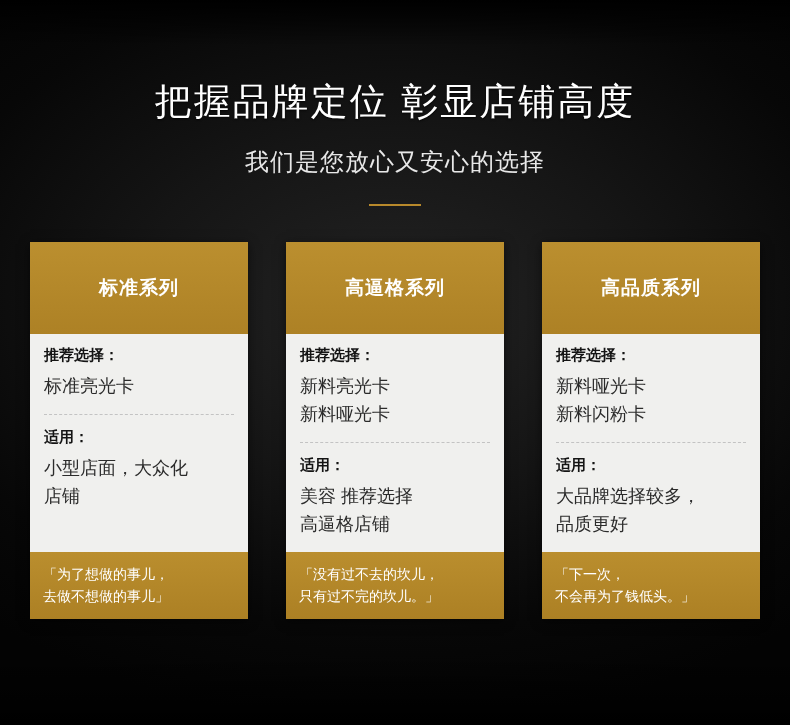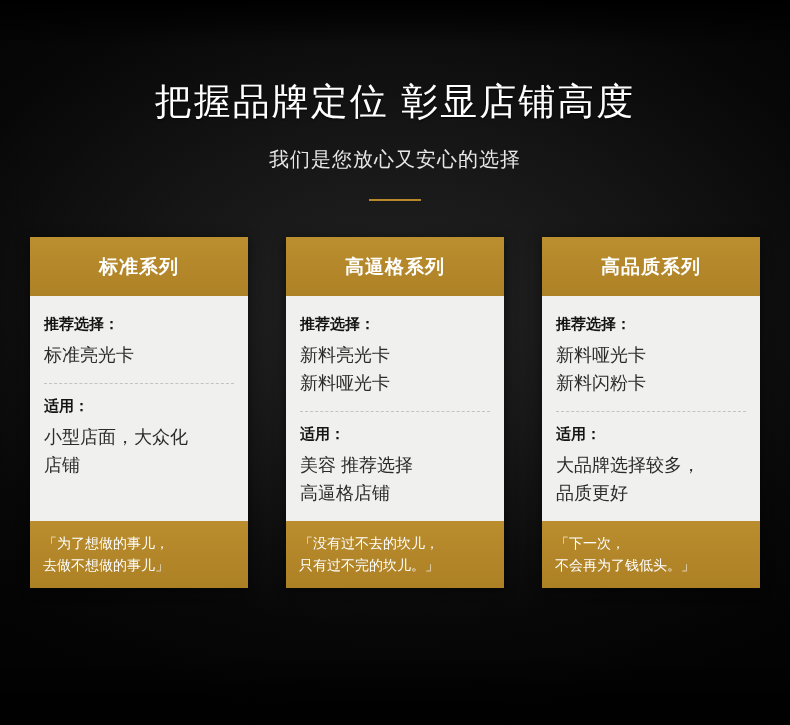--- a/index.html
+++ b/index.html
@@ -49,21 +49,21 @@
     color: #ffffff;
     font-size: 37px;
     letter-spacing: 2px;
     font-weight: normal;
     margin: 8px;
     line-height: 1.2;
     text-shadow: 0 1px 2px rgba(0,0,0,0.8);
   }
   .subtitle {
     color: #e8e8e8;
-    font-size: 20px;
+    font-size: 24px;
     letter-spacing: 1px;
     margin: 22px 0 0 0;
     font-weight: normal;
   }
   .divider {
     width: 52px;
     height: 2px;
     background: #b8892b;
     margin: 26px auto 0 auto;
   }
@@ -78,34 +78,34 @@
   }
   .card {
     width: 218px;
     display: flex;
     flex-direction: column;
     box-shadow: 0 2px 10px rgba(0,0,0,0.55);
   }
   .card-head {
     background: #b68a2c;
     background: linear-gradient(to bottom, #bb8f2f 0%, #ad8125 100%);
-    height: 59px;
+    height: 92px;
     display: flex;
     align-items: center;
     justify-content: center;
   }
   .card-head-text {
     color: #ffffff;
     font-size: 19px;
     font-weight: bold;
     letter-spacing: 1px;
   }
   .card-body {
     background: #f0f0ee;
-    padding: 19px 14px 0 14px;
+    padding: 12px 14px 0 14px;
     flex: 1;
   }
   .section {
     padding-bottom: 13px;
   }
   .section + .section {
     border-top: 1px dashed #c3c3c3;
     padding-top: 13px;
   }
   .sec-label {

